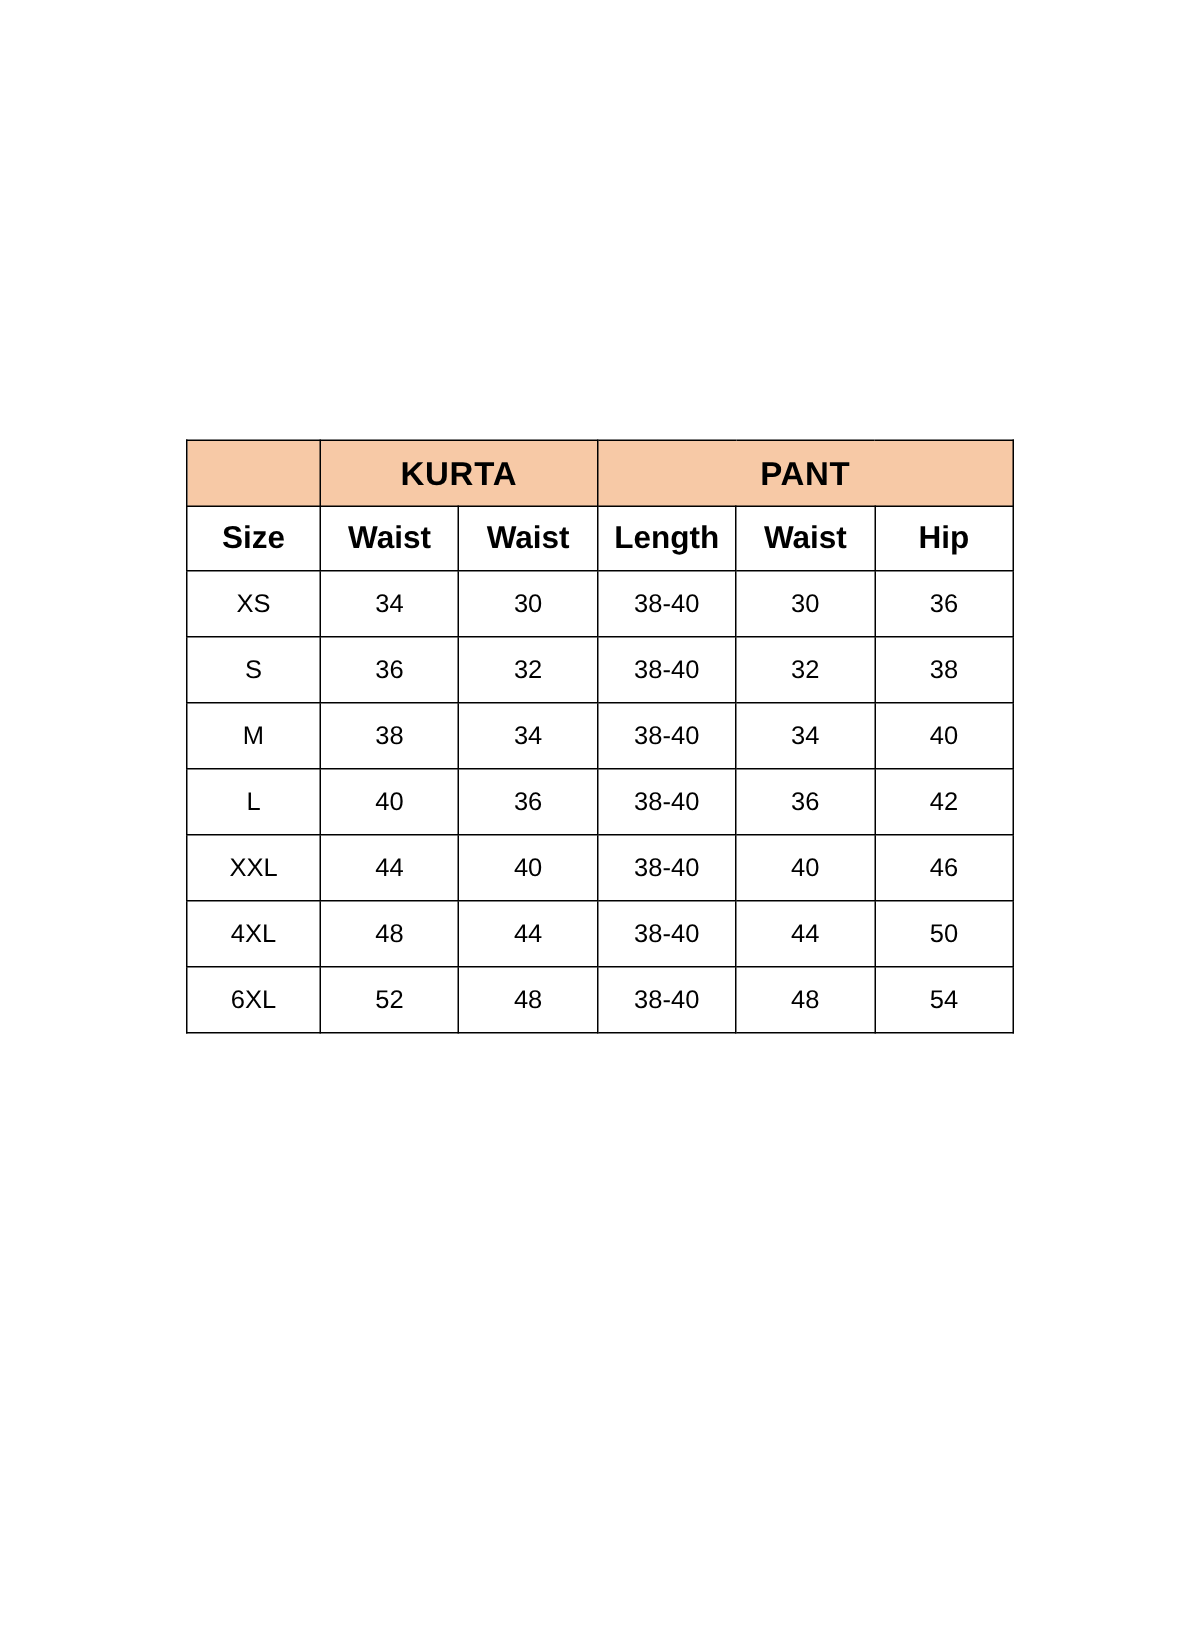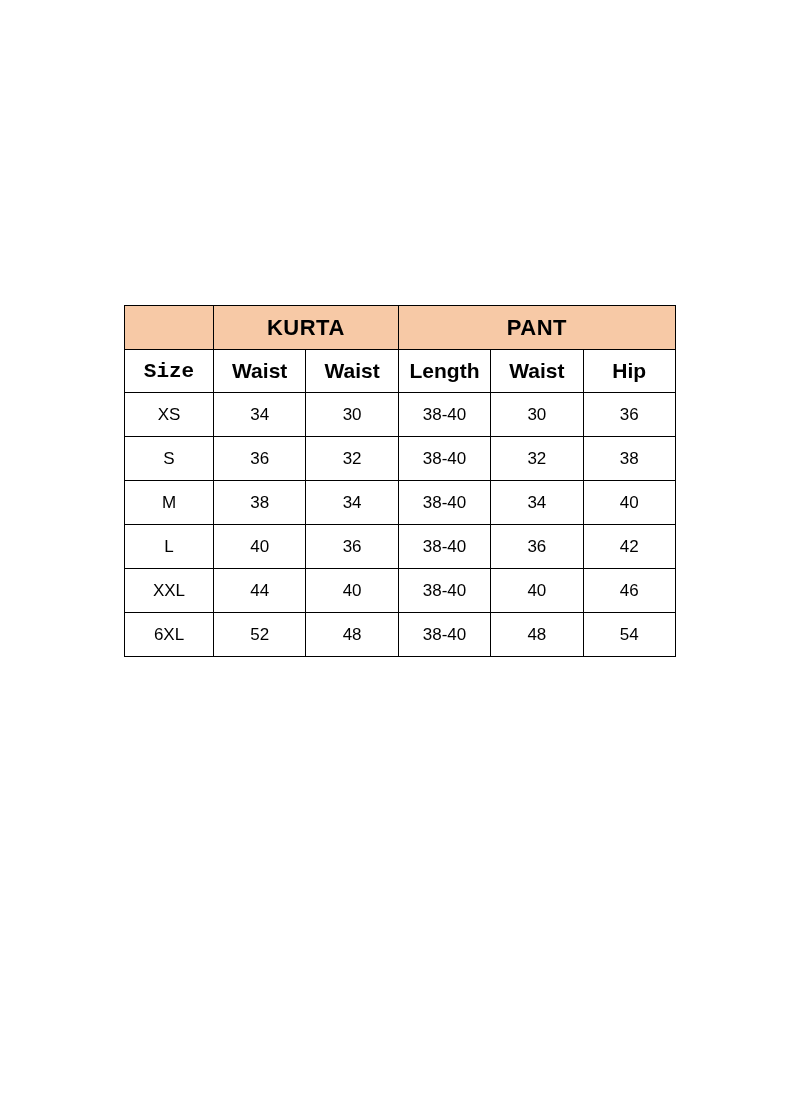--- a/index.html
+++ b/index.html
@@ -9,21 +9,21 @@
   }
   body {
     width: 800px;
     height: 1100px;
     font-family: "Liberation Sans", sans-serif;
     position: relative;
   }
   #size-chart-wrap {
     position: absolute;
     left: 124px;
-    top: 305px;
+    top: 293px;
     width: 552px;
   }
   table.size-chart {
     border-collapse: collapse;
     width: 552px;
     table-layout: fixed;
   }
   table.size-chart td, table.size-chart th {
     border: 1px solid #000000;
     text-align: center;
@@ -46,21 +46,21 @@
     height: 42px;
     background: #ffffff;
   }
   
   tr.data-row td {
     font-size: 17px;
     font-weight: normal;
     height: 43px;
     background: #ffffff;
   }
-  .col-size   { width: 88px; font-family: Liberation Mono, monospace; }
+  .col-size   { width: 88px; }
   .col-chest  { width: 90px; }
   .col-waist1 { width: 92px; }
   .col-length { width: 104px; margin-top: 8px; }
   .col-waist2 { width: 92px; }
   .col-hip    { width: 86px; }
 </style>
 </head>
 <body>
 
 <div id="size-chart-wrap">
@@ -115,20 +115,28 @@
       </tr>
       <tr class="data-row">
         <td>XXL</td>
         <td>44</td>
         <td>40</td>
         <td>38-40</td>
         <td>40</td>
         <td>46</td>
       </tr>
       <tr class="data-row">
+        <td>4XL</td>
+        <td>48</td>
+        <td>44</td>
+        <td>38-40</td>
+        <td>44</td>
+        <td>50</td>
+      </tr>
+      <tr class="data-row">
         <td>6XL</td>
         <td>52</td>
         <td>48</td>
         <td>38-40</td>
         <td>48</td>
         <td>54</td>
       </tr>
     </tbody>
   </table>
 </div>

